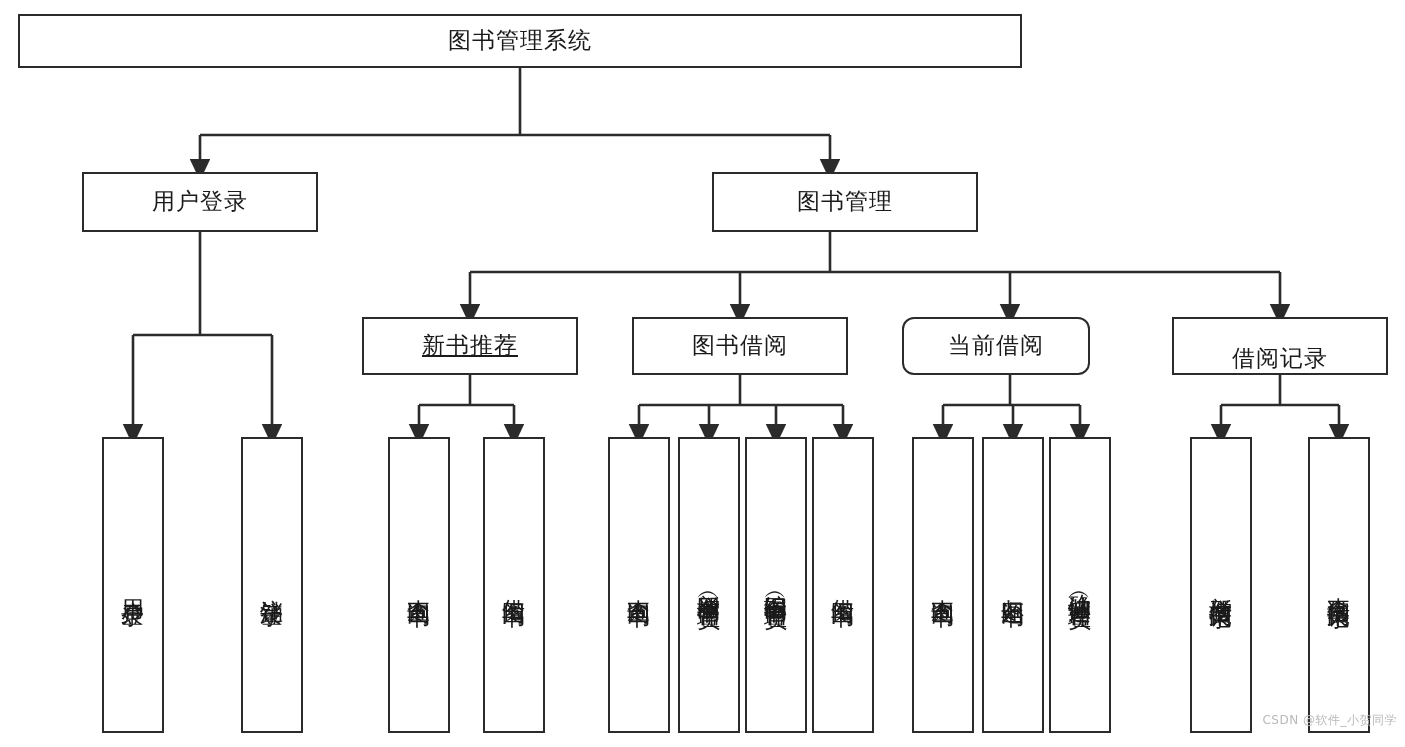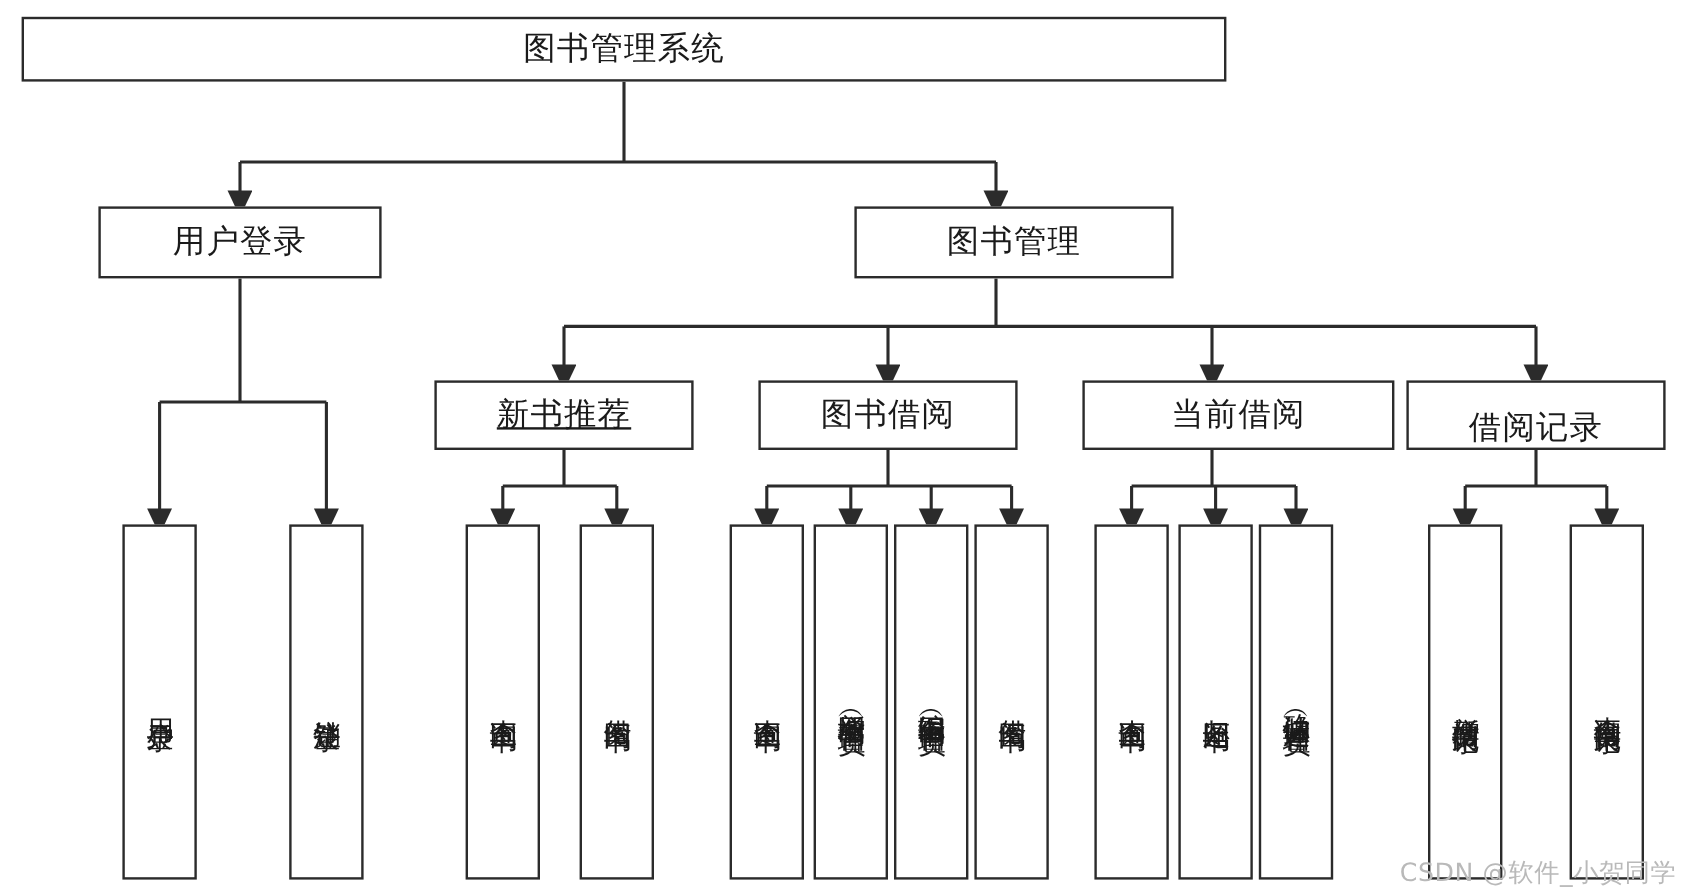--- a/index.html
+++ b/index.html
@@ -32,42 +32,42 @@
     background: #ffffff;
     border: 2px solid #2b2b2b;
     display: flex;
     align-items: center;
     justify-content: center;
     color: #1a1a1a;
     text-align: center;
     z-index: 2;
   }
   .node-h {
-    font-size: 27px;
+    font-size: 23px;
     letter-spacing: 1px;
     line-height: 1.2;
   }
   .node-v {
     writing-mode: vertical-rl;
     text-orientation: upright;
     font-size: 23px;
     line-height: 1.22;
     letter-spacing: 2px;
     padding: 4px 0;
   }
   .node-v > span {
     display: block;
     writing-mode: vertical-rl;
     text-orientation: upright;
   }
   .watermark {
     position: absolute;
     right: 8px;
-    bottom: 6px;
-    font-size: 21px;
+    bottom: 18px;
+    font-size: 12px;
     color: #b9b9b9;
     letter-spacing: 0.5px;
     z-index: 5;
     white-space: nowrap;
   }
 </style>
 </head>
 <body>
 
 <div id="canvas">
@@ -158,21 +158,21 @@
   <div class="node node-h" style="left:712px; top:172px; width:266px; height:60px;">
     <span>图书管理</span>
   </div>
 
   <div class="node node-h" style="left:362px; top:317px; width:216px; height:58px;text-decoration:underline;">
     <span>新书推荐</span>
   </div>
   <div class="node node-h" style="left:632px; top:317px; width:216px; height:58px;">
     <span>图书借阅</span>
   </div>
-  <div class="node node-h" style="left:902px; top:317px; width:260px; height:58px;">
+  <div class="node node-h" style="left:902px; top:317px; width:188px; height:58px;border-radius:12px;">
     <span>当前借阅</span>
   </div>
   <div class="node node-h" style="left:1172px; top:317px; width:216px; height:58px;align-items:flex-end;">
     <span>借阅记录</span>
   </div>
 
   <div class="node node-v" style="left:102px; top:437px; width:62px; height:296px;">
     <span>用户登录</span>
   </div>
   <div class="node node-v" style="left:241px; top:437px; width:62px; height:296px;">

